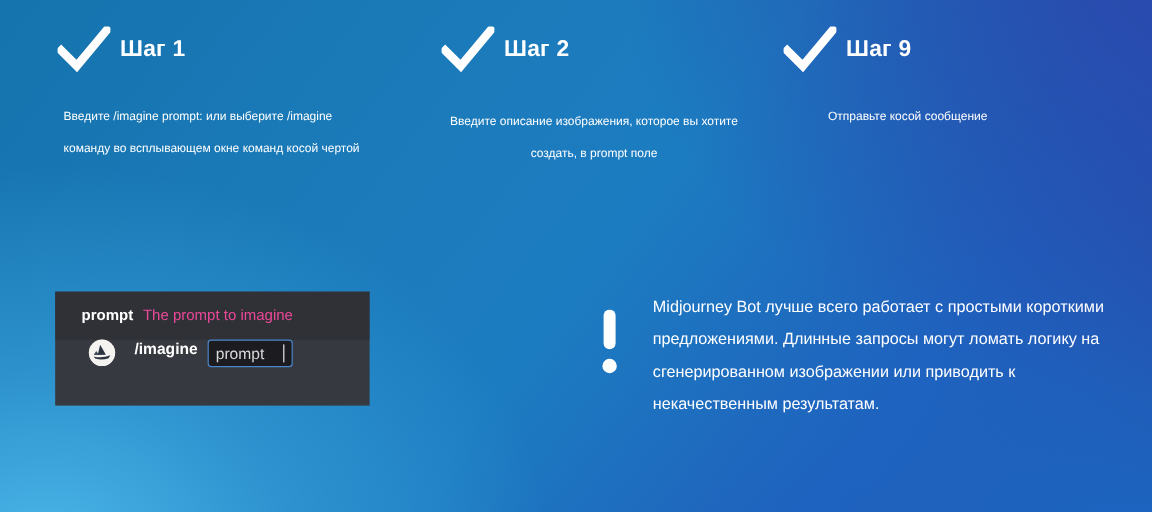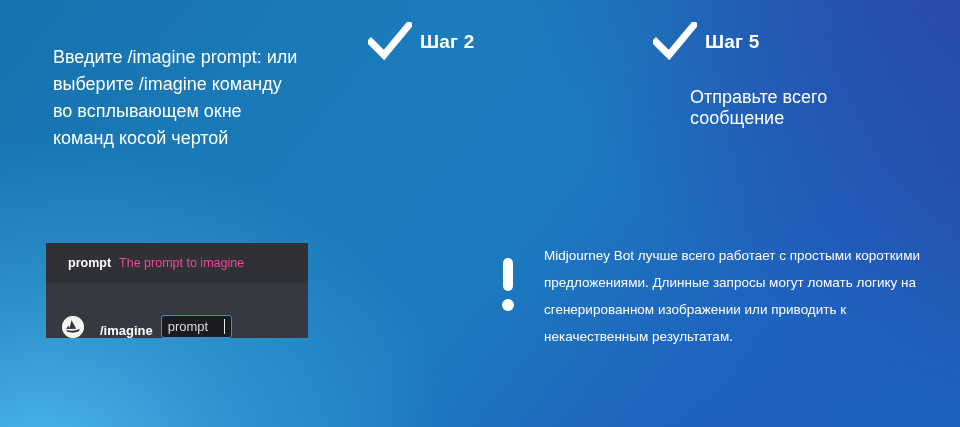--- a/index.html
+++ b/index.html
@@ -43,21 +43,21 @@
   .step-title {
     color: #ffffff;
     font-size: 19px;
     font-weight: bold;
     letter-spacing: 0.2px;
     margin-left: 8px;
     white-space: nowrap;
   }
   .step-body {
     color: #ffffff;
-    font-size: 18px;
+    font-size: 10px;
     line-height: 27px;
     margin-top: 22px;
   }
   .step-body.tight {
     line-height: 21px;
   }
 
   #step-1 { left: 48px;  top: 22px; width: 260px; }
   #step-1 .step-body { margin-left: 5px; width: 250px; }
 
@@ -91,22 +91,22 @@
     font-weight: bold;
   }
   #prompt-header-desc {
     color: #ec4899;
     font-size: 12.5px;
     margin-left: 8px;
   }
   #prompt-input-row {
     height: 55px;
     display: flex;
-    align-items: flex-end;
-    padding-left: 16px;
+    align-items: flex-start;
+    padding-left: 28px;
     box-sizing: border-box;
   }
   .bot-avatar {
     width: 22px;
     height: 22px;
     border-radius: 50%;
     background: #f2f2f0;
     flex: 0 0 auto;
     display: block;
   }
@@ -161,40 +161,47 @@
     margin-left: 28px;
     width: 380px;
   }
 </style>
 </head>
 <body>
 
 <div id="canvas">
 
   <div class="step" id="step-1">
+    <div class="step-head">
+      <svg class="check-icon" viewBox="0 0 44 40">
+        <path d="M3 20 L16 33 L41 3" fill="none" stroke="#ffffff" stroke-width="7" stroke-linecap="square" stroke-linejoin="miter"></path>
+      </svg>
+      <div class="step-title">Шаг 1</div>
+    </div>
     <div class="step-body">Введите /imagine prompt: или выберите /imagine команду во всплывающем окне команд косой чертой</div>
   </div>
 
   <div class="step" id="step-2">
     <div class="step-head">
       <svg class="check-icon" viewBox="0 0 44 40">
         <path d="M3 20 L16 33 L41 3" fill="none" stroke="#ffffff" stroke-width="7" stroke-linecap="square" stroke-linejoin="miter"></path>
       </svg>
       <div class="step-title">Шаг 2</div>
     </div>
+    <div class="step-body">Введите описание изображения, которое вы хотите создать, в prompt поле</div>
   </div>
 
   <div class="step" id="step-3">
     <div class="step-head">
       <svg class="check-icon" viewBox="0 0 44 40">
         <path d="M3 20 L16 33 L41 3" fill="none" stroke="#ffffff" stroke-width="7" stroke-linecap="square" stroke-linejoin="miter"></path>
       </svg>
-      <div class="step-title">Шаг 5</div>
-    </div>
-    <div class="step-body tight">Отправьте всего сообщение</div>
+      <div class="step-title">Шаг 9</div>
+    </div>
+    <div class="step-body tight">Отправьте косой сообщение</div>
   </div>
 
   <div id="prompt-panel">
     <div id="prompt-header">
       <span id="prompt-header-name">prompt</span>
       <span id="prompt-header-desc">The prompt to imagine</span>
     </div>
     <div id="prompt-input-row">
       <svg class="bot-avatar" viewBox="0 0 22 22">
         <circle cx="11" cy="11" r="11" fill="#f4f3f0"></circle>

